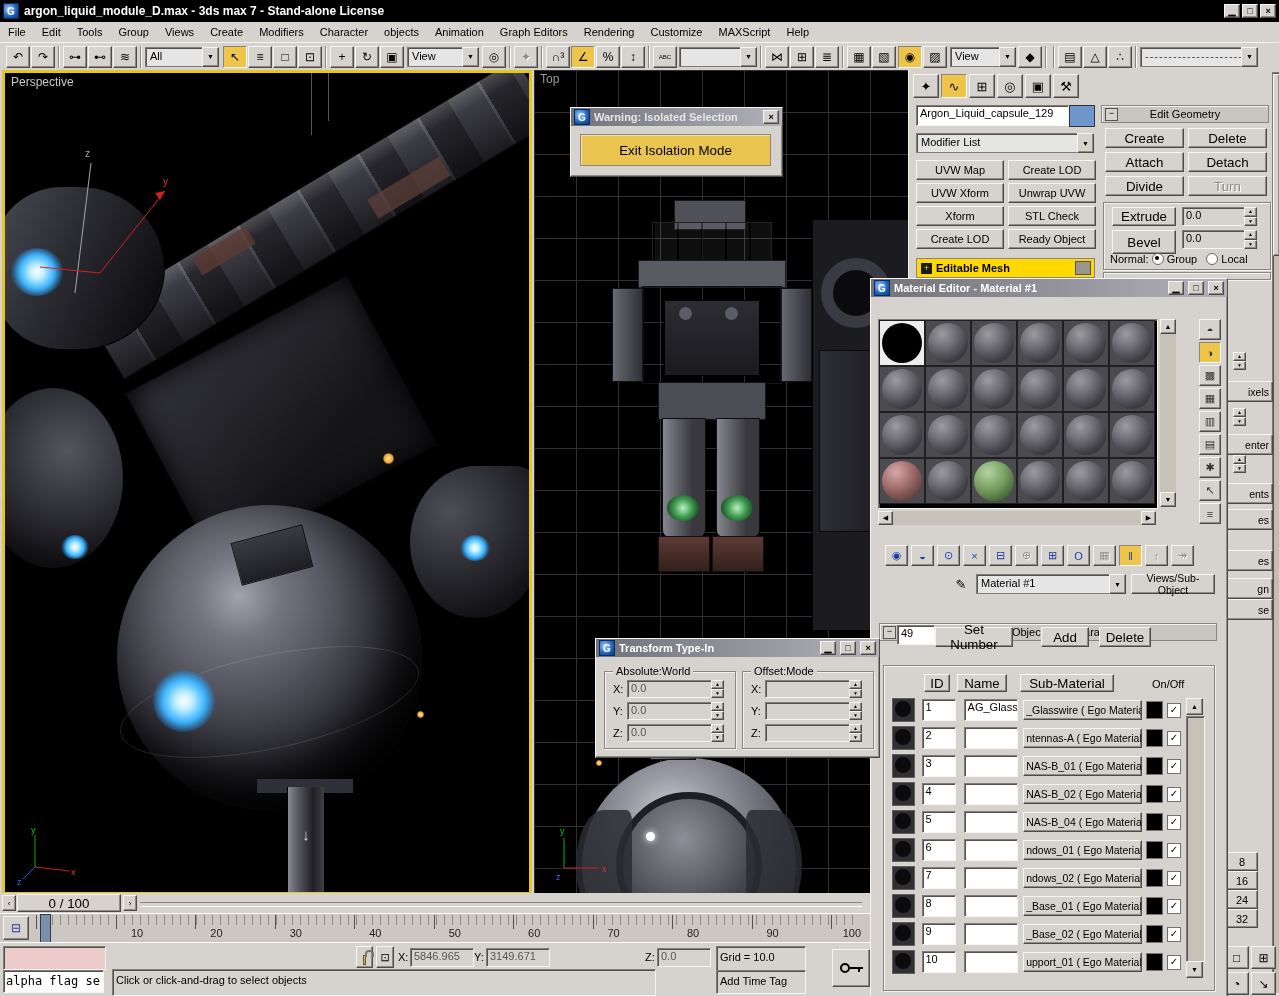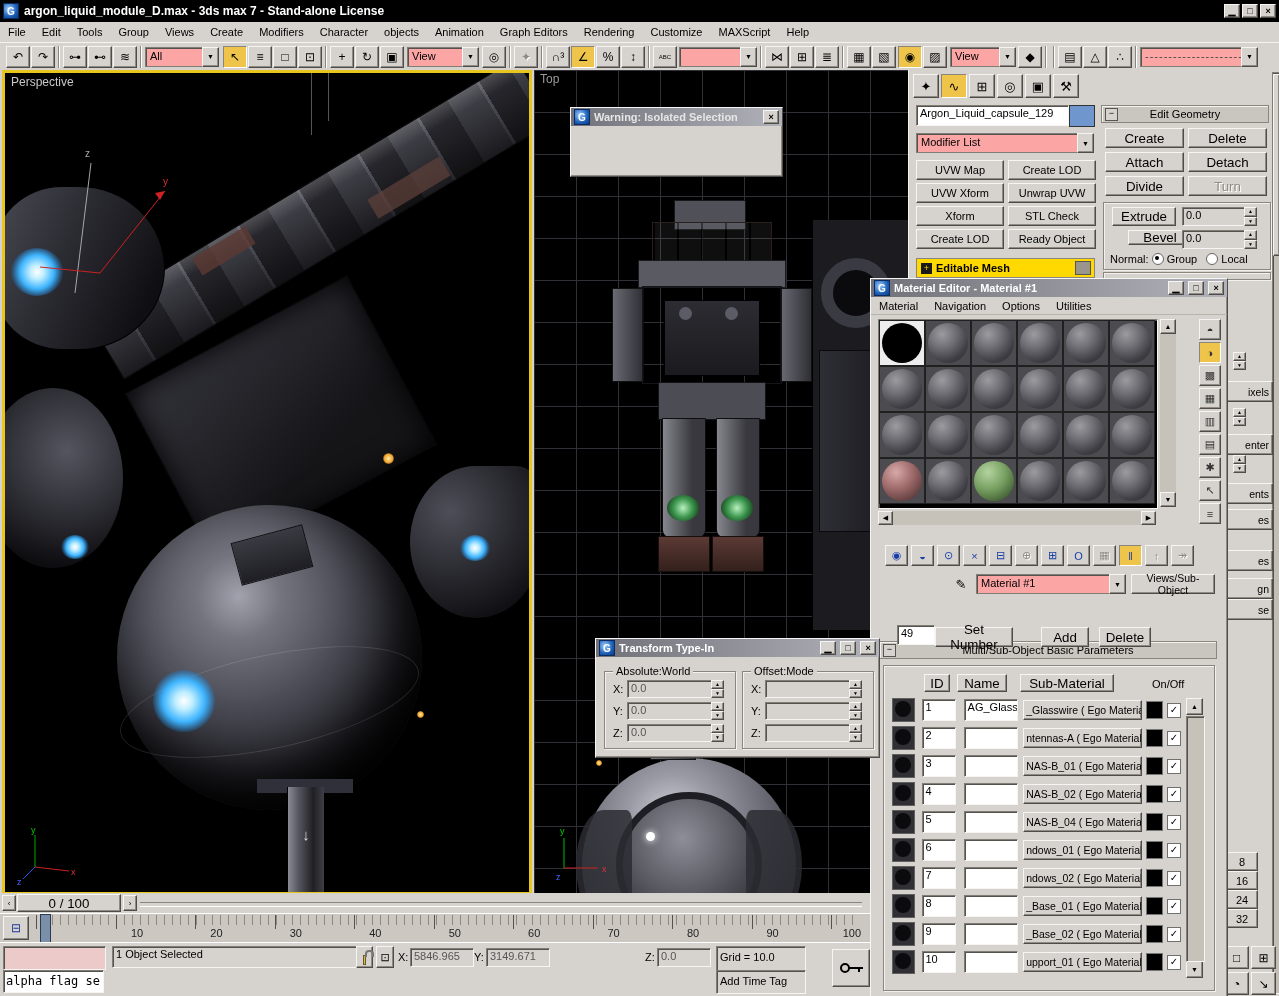--- a/index.html
+++ b/index.html
@@ -11,21 +11,21 @@
   .s{background:#d6d3ce;border-top:1px solid #807c76;border-left:1px solid #807c76;border-right:1px solid #f6f5f3;border-bottom:1px solid #f6f5f3;box-shadow:inset 1px 1px 0 #55524d}
   .sw{background:#fff;border-top:1px solid #807c76;border-left:1px solid #807c76;border-right:1px solid #f6f5f3;border-bottom:1px solid #f6f5f3;box-shadow:inset 1px 1px 0 #55524d}
   .etch{border:1px solid #8a867f;box-shadow:inset 1px 1px 0 #f2f1ee,1px 1px 0 #f2f1ee}
   .btn{display:flex;align-items:center;justify-content:center;cursor:default;user-select:none}
   .btn.active{background:#eec44a;border-top:1px solid #8a867f;border-left:1px solid #8a867f;border-right:1px solid #fff;border-bottom:1px solid #fff;box-shadow:none}
   .btn.disabled{color:#8f8b84;text-shadow:1px 1px 0 #fff}
   .tbtn{width:24px;height:22px;font-size:12px}
   .sep{width:0;height:22px;border-left:1px solid #8a867f;border-right:1px solid #fff;margin:0 3px}
   .gl{pointer-events:none}
   .dd{display:flex;height:20px;align-items:stretch}
-  .dd .val{flex:1;background:#fca5a5;border:1px solid #807c76;border-right:none;box-shadow:inset 1px 1px 0 #55524d;padding:2px 4px;white-space:nowrap;overflow:hidden}
+  .dd .val{flex:1;background:#e5e5e5;border:1px solid #807c76;border-right:none;box-shadow:inset 1px 1px 0 #55524d;padding:2px 4px;white-space:nowrap;overflow:hidden}
   .dd .da{width:17px;font-size:7px}
   
   .tb{height:18px;display:flex;align-items:center;padding:0 3px;color:#fff;font-weight:bold;font-size:11px;gap:4px}
   .tbg{background:linear-gradient(90deg,#71717a,#b2b2ba)}
   .wbtn{width:16px;height:14px;font-size:9px;line-height:1;font-weight:bold}
   .appicon{width:14px;height:14px;background:radial-gradient(circle at 35% 35%,#9fd0ff,#1c5fb8 60%,#0a3a80);border:1px solid #0a2a60;color:#fff;font-size:10px;font-weight:bold;display:flex;align-items:center;justify-content:center}
   
   .rhead{height:16px;background:#c9c6bf;border:1px solid #8a867f;box-shadow:inset 1px 1px 0 #f4f3f0;display:flex;align-items:center;justify-content:center;position:relative;font-size:11px}
   .rminus{position:absolute;left:3px;top:2px;width:11px;height:11px;background:#d6d3ce;border:1px solid #555;font-size:9px;line-height:9px;text-align:center}
   .fld{padding:1px 3px;white-space:nowrap;overflow:hidden}
@@ -454,21 +454,21 @@
           <span class="gl">Turn</span>
         </button>
       </div>
     <div class="abs etch" style="left:194px;top:132px;width:166px;height:66px">
       <button class="btn r abs" style="left:8px;top:4px;width:64px;height:19px">Extrude</button>
       <div class="abs s fld" style="left:78px;top:4px;width:56px;height:15px">0.0</div>
       <div class="abs spin" style="left:140px;top:4px;height:19px">
           <span class="su btn r">▲</span>
           <span class="sd btn r">▼</span>
         </div>
-      <button class="btn r abs" style="left:24px;top:27px;width:64px;height:15px">Bevel</button>
+      <button class="btn r abs" style="left:8px;top:27px;width:64px;height:24px">Bevel</button>
       <div class="abs s fld" style="left:78px;top:27px;width:56px;height:15px">0.0</div>
       <div class="abs spin" style="left:140px;top:27px;height:19px">
           <span class="su btn r">▲</span>
           <span class="sd btn r">▼</span>
         </div>
       <div class="abs" style="left:6px;top:50px;white-space:nowrap">
         <span>Normal:</span>
         <span class="radio on"></span>
         <span class="cb-lab">Group</span>
         <span class="radio" style="margin-left:6px"></span>
@@ -544,21 +544,21 @@
         <span class="tick-lab">80</span>
         <span class="tick-lab">90</span>
         <span class="tick-lab">100</span>
     </div>
     <div class="abs" style="left:40px;top:0;width:9px;height:28px;background:#7a8fa8;border:1px solid #2a3a55"></div>
   </div>
 
   <div class="abs" style="left:0;top:942px;width:870px;height:54px;background:#d6d3ce;border-top:1px solid #fff">
     <div class="abs s" style="left:3px;top:3px;width:101px;height:22px;background:#eccaca"></div>
     <div class="abs sw" style="left:3px;top:27px;width:101px;height:23px;font:12px 'DejaVu Sans Mono',monospace;padding:3px 2px;box-sizing:border-box;white-space:nowrap;overflow:hidden">alpha flag se</div>
-    <div class="abs s fld" style="left:112px;top:3px;width:238px;height:18px">1 Object Selected</div>
+    <div class="abs s fld" style="left:112px;top:26px;width:536px;height:20px;padding-top:4px">Click or click-and-drag to select objects</div>
     <button class="btn r abs" style="left:356px;top:3px;width:17px;height:22px">
         <span class="lockicon"></span>
       </button>
     <button class="btn r abs" style="left:376px;top:3px;width:18px;height:22px;font-size:11px">⊡</button>
     <span class="abs" style="left:398px;top:8px">X:</span>
     <div class="abs s fld" style="left:410px;top:5px;width:56px;height:15px;color:#555">5846.965</div>
     <span class="abs" style="left:474px;top:8px">Y:</span>
     <div class="abs s fld" style="left:486px;top:5px;width:56px;height:15px;color:#555">3149.671</div>
     <span class="abs" style="left:645px;top:8px">Z:</span>
     <div class="abs s fld" style="left:657px;top:5px;width:46px;height:15px;color:#555">0.0</div>
@@ -571,37 +571,31 @@
         </svg>
     </button>
   </div>
 
   <div class="abs r" style="left:570px;top:107px;width:211px;height:68px;z-index:30">
     <div class="tb tbg">
       <span class="appicon">G</span>
       <span style="color:#e6e6e6;flex:1;white-space:nowrap;overflow:hidden">Warning: Isolated Selection</span>
       <button class="btn r wbtn">×</button>
     </div>
+    <button class="btn abs" style="left:9px;top:26px;width:191px;height:32px;background:#e9c44e;border:1px solid #8a867f;box-shadow:inset 1px 1px 0 #f6e2a0">Exit Isolation Mode</button>
   </div>
 
   <div class="abs r" style="left:870px;top:278px;width:356px;height:718px;z-index:20">
     <div class="tb tbg">
       <span class="appicon">G</span>
       <span style="flex:1;white-space:nowrap;overflow:hidden">Material Editor - Material #1</span>
       <button class="btn r wbtn">▁</button>
       <button class="btn r wbtn">□</button>
       <button class="btn r wbtn">×</button>
     </div>
-    <div style="display:flex;height:17px;align-items:center;border-bottom:1px solid #b8b4ac">
-
-    <span class="menu-item">Material</span>
-        <span class="menu-item">Navigation</span>
-        <span class="menu-item">Options</span>
-        <span class="menu-item">Utilities</span>
-      </div>
 
     <div class="abs s" style="left:7px;top:40px;width:278px;height:188px;background:#000;padding:0">
       <div class="slotgrid">
 
       <div class="slot black">
             <div class="ball"></div>
           </div>
           <div class="slot gray">
             <div class="ball"></div>
           </div>

